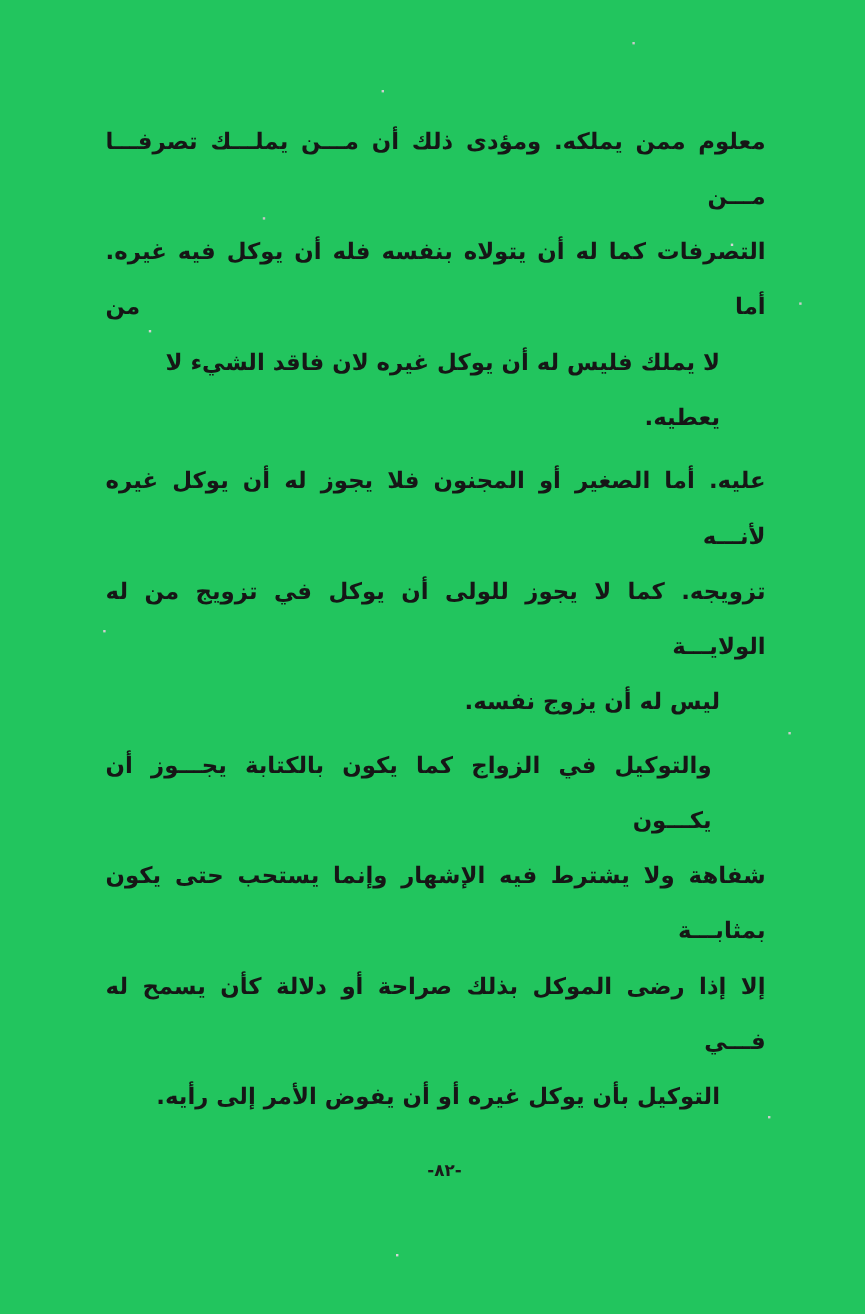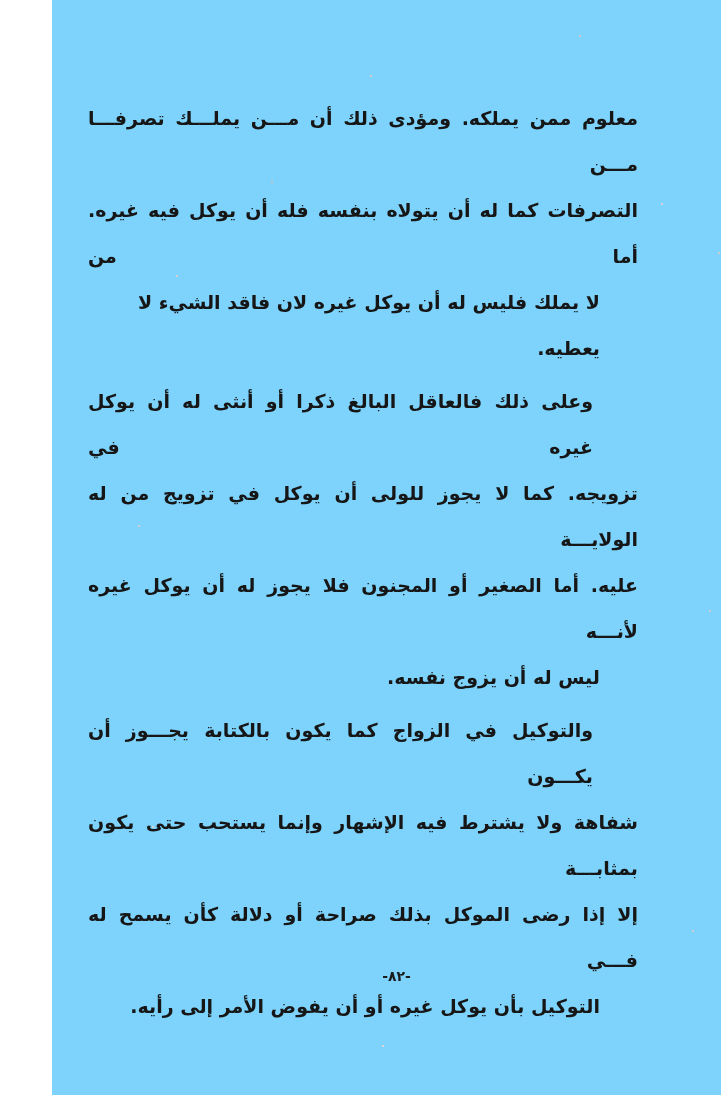--- a/index.html
+++ b/index.html
@@ -2,23 +2,23 @@
 <html lang="ar" dir="rtl"><head>
 <meta charset="utf-8">
 <style>
   html, body {
     margin: 0;
     padding: 0;
     background: #ffffff;
   }
   .page {
     position: relative;
-    width: 669px;
+    width: 721px;
     height: 1095px;
-    background: #7dd3fc;
+    background: #22c55e;
     overflow: hidden;
     font-family: "DejaVu Sans", sans-serif;
   }
   .textblock {
     position: absolute;
     top: 95px;
     right: 83px;
     width: 550px;
     direction: rtl;
     color: #161616;
@@ -88,23 +88,22 @@
 
   <div class="textblock">
 
     <div class="paragraph">
       <div class="line j">معلوم ممن يملكه. ومؤدى ذلك أن مـــن يملـــك تصرفـــا مـــن</div>
       <div class="line j">التصرفات كما له أن يتولاه بنفسه فله أن يوكل فيه غيره. أما من</div>
       <div class="line last">لا يملك فليس له أن يوكل غيره لان فاقد الشيء لا يعطيه.</div>
     </div>
 
     <div class="paragraph">
-      <div class="line j first">وعلى ذلك فالعاقل البالغ ذكرا أو أنثى له أن يوكل غيره في</div>
+      <div class="line j">عليه. أما الصغير أو المجنون فلا يجوز له أن يوكل غيره لأنـــه</div>
       <div class="line j">تزويجه. كما لا يجوز للولى أن يوكل في تزويج من له الولايـــة</div>
-      <div class="line j">عليه. أما الصغير أو المجنون فلا يجوز له أن يوكل غيره لأنـــه</div>
       <div class="line last">ليس له أن يزوج نفسه.</div>
     </div>
 
     <div class="paragraph">
       <div class="line j first">والتوكيل في الزواج كما يكون بالكتابة يجـــوز أن يكـــون</div>
       <div class="line j">شفاهة ولا يشترط فيه الإشهار وإنما يستحب حتى يكون بمثابـــة</div>
       <div class="line j">إلا إذا رضى الموكل بذلك صراحة أو دلالة كأن يسمح له فـــي</div>
       <div class="line last">التوكيل بأن يوكل غيره أو أن يفوض الأمر إلى رأيه.</div>
     </div>
 

